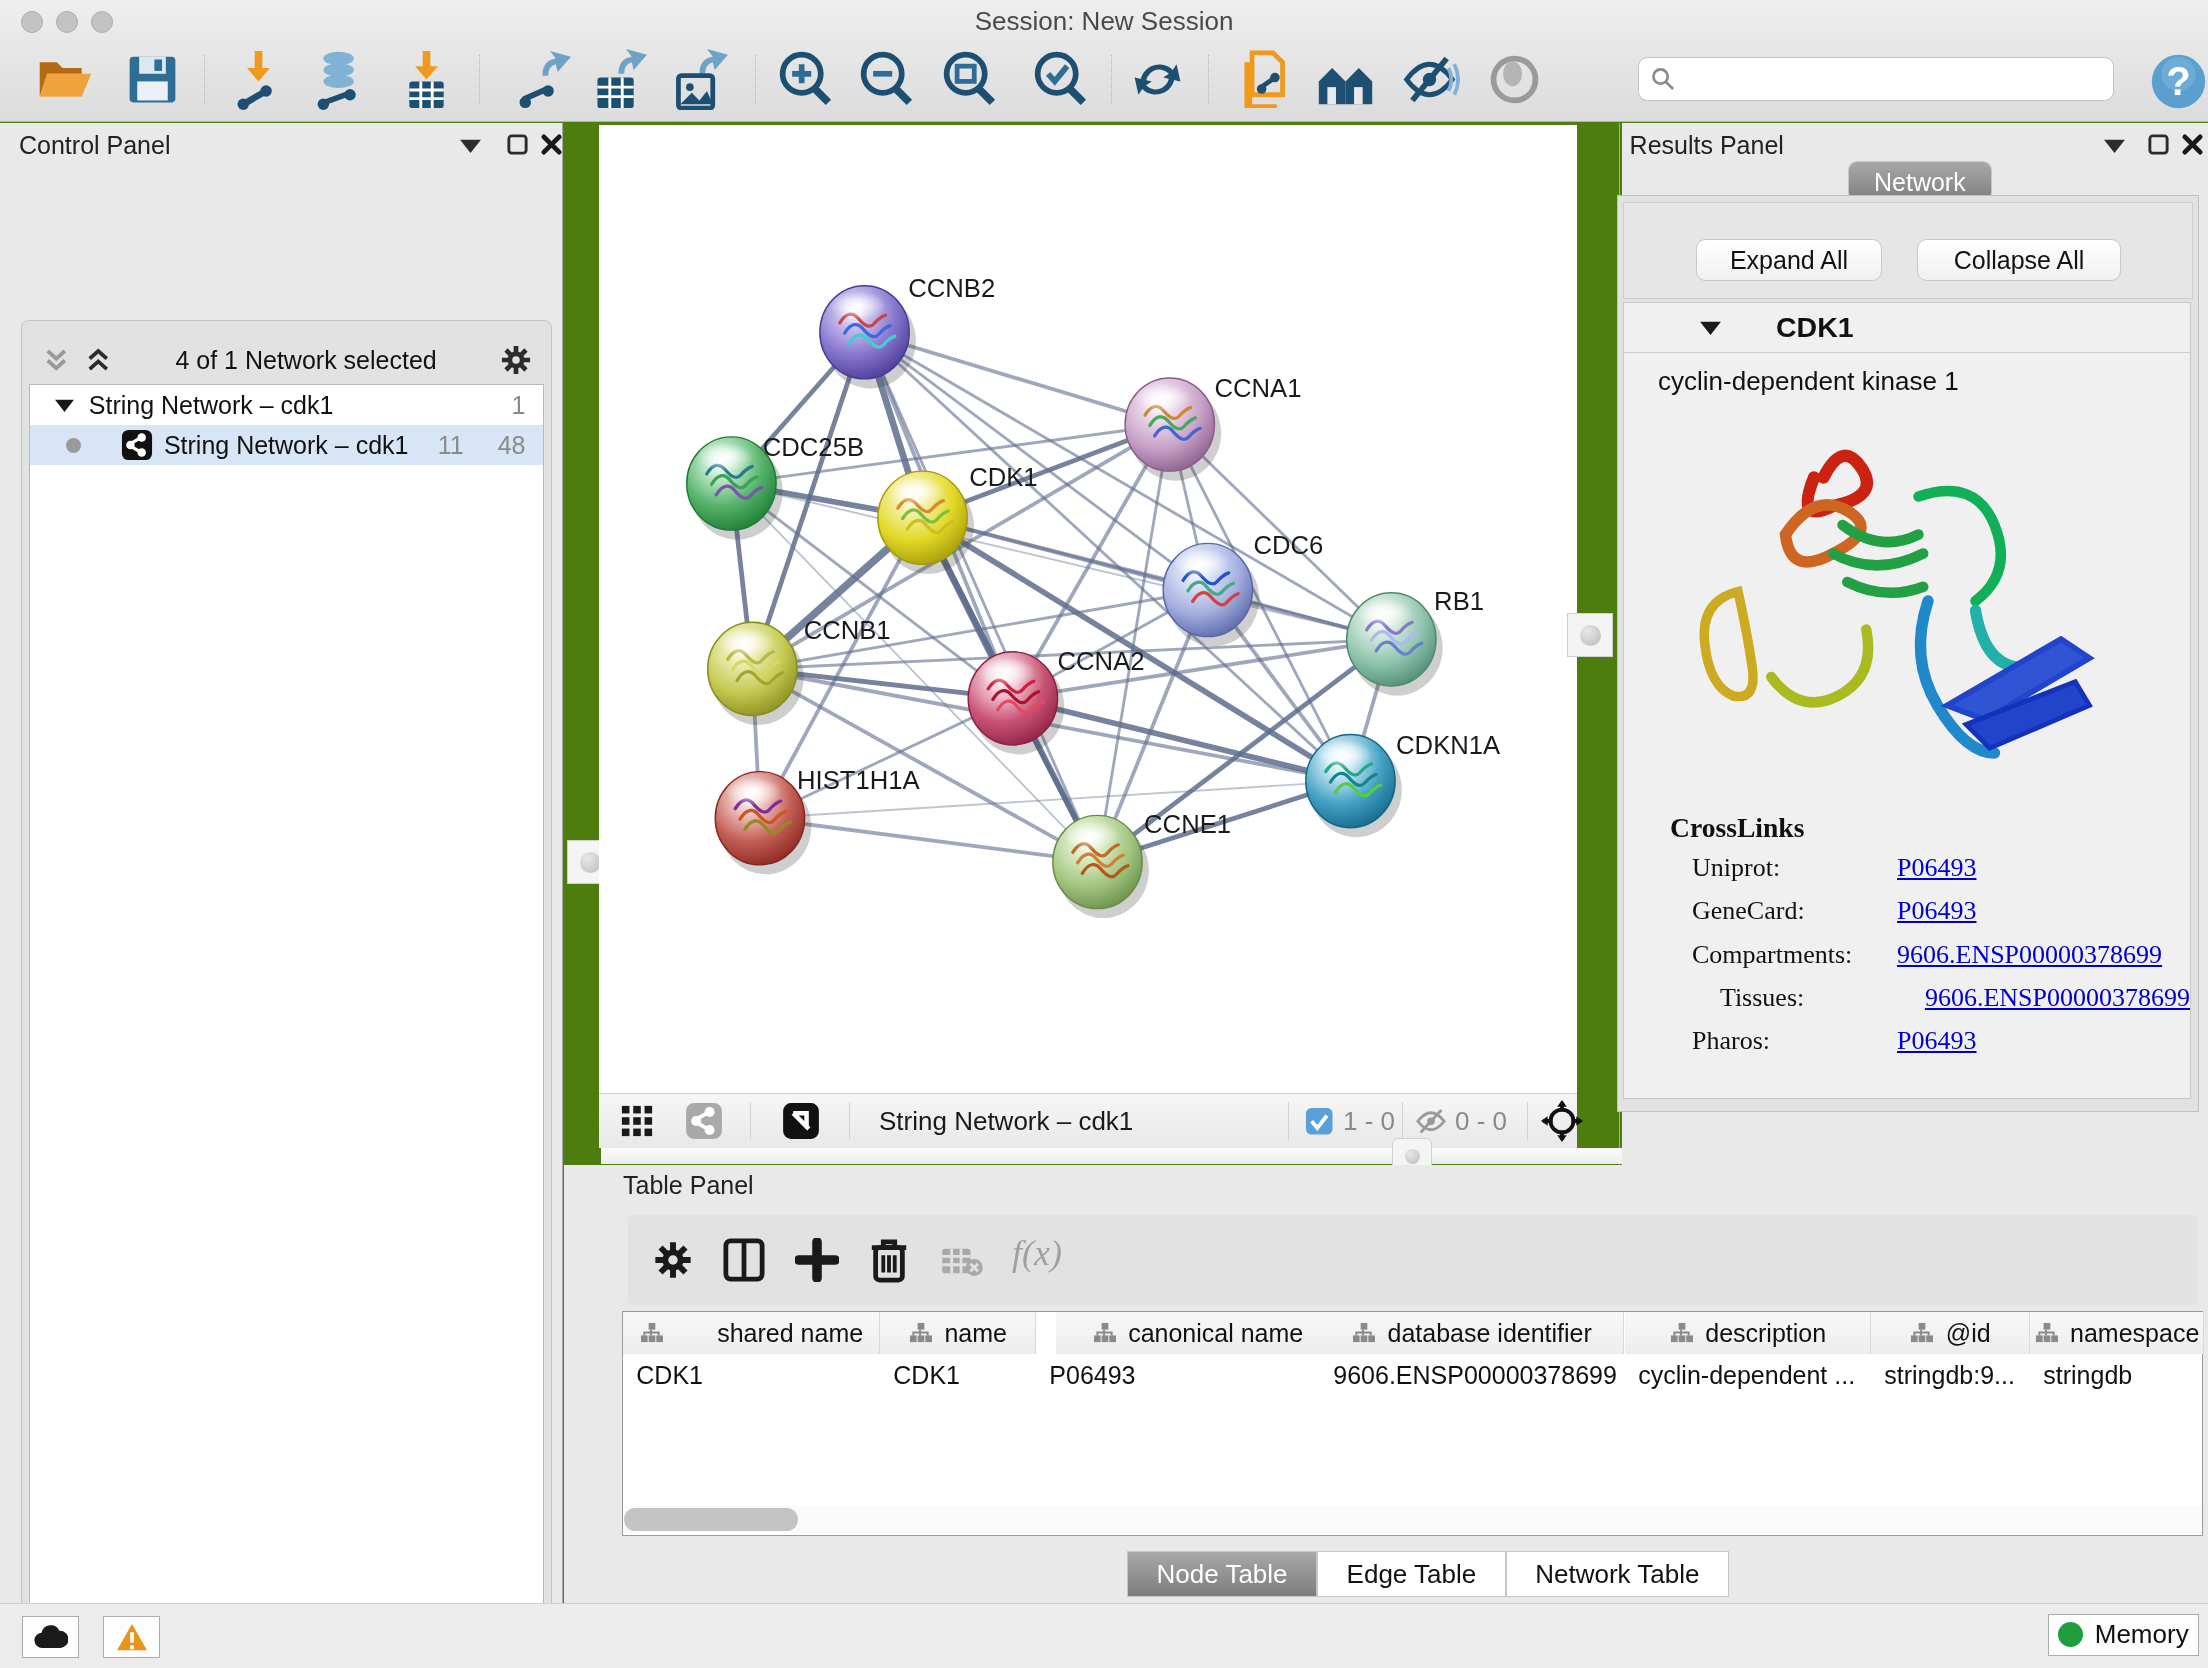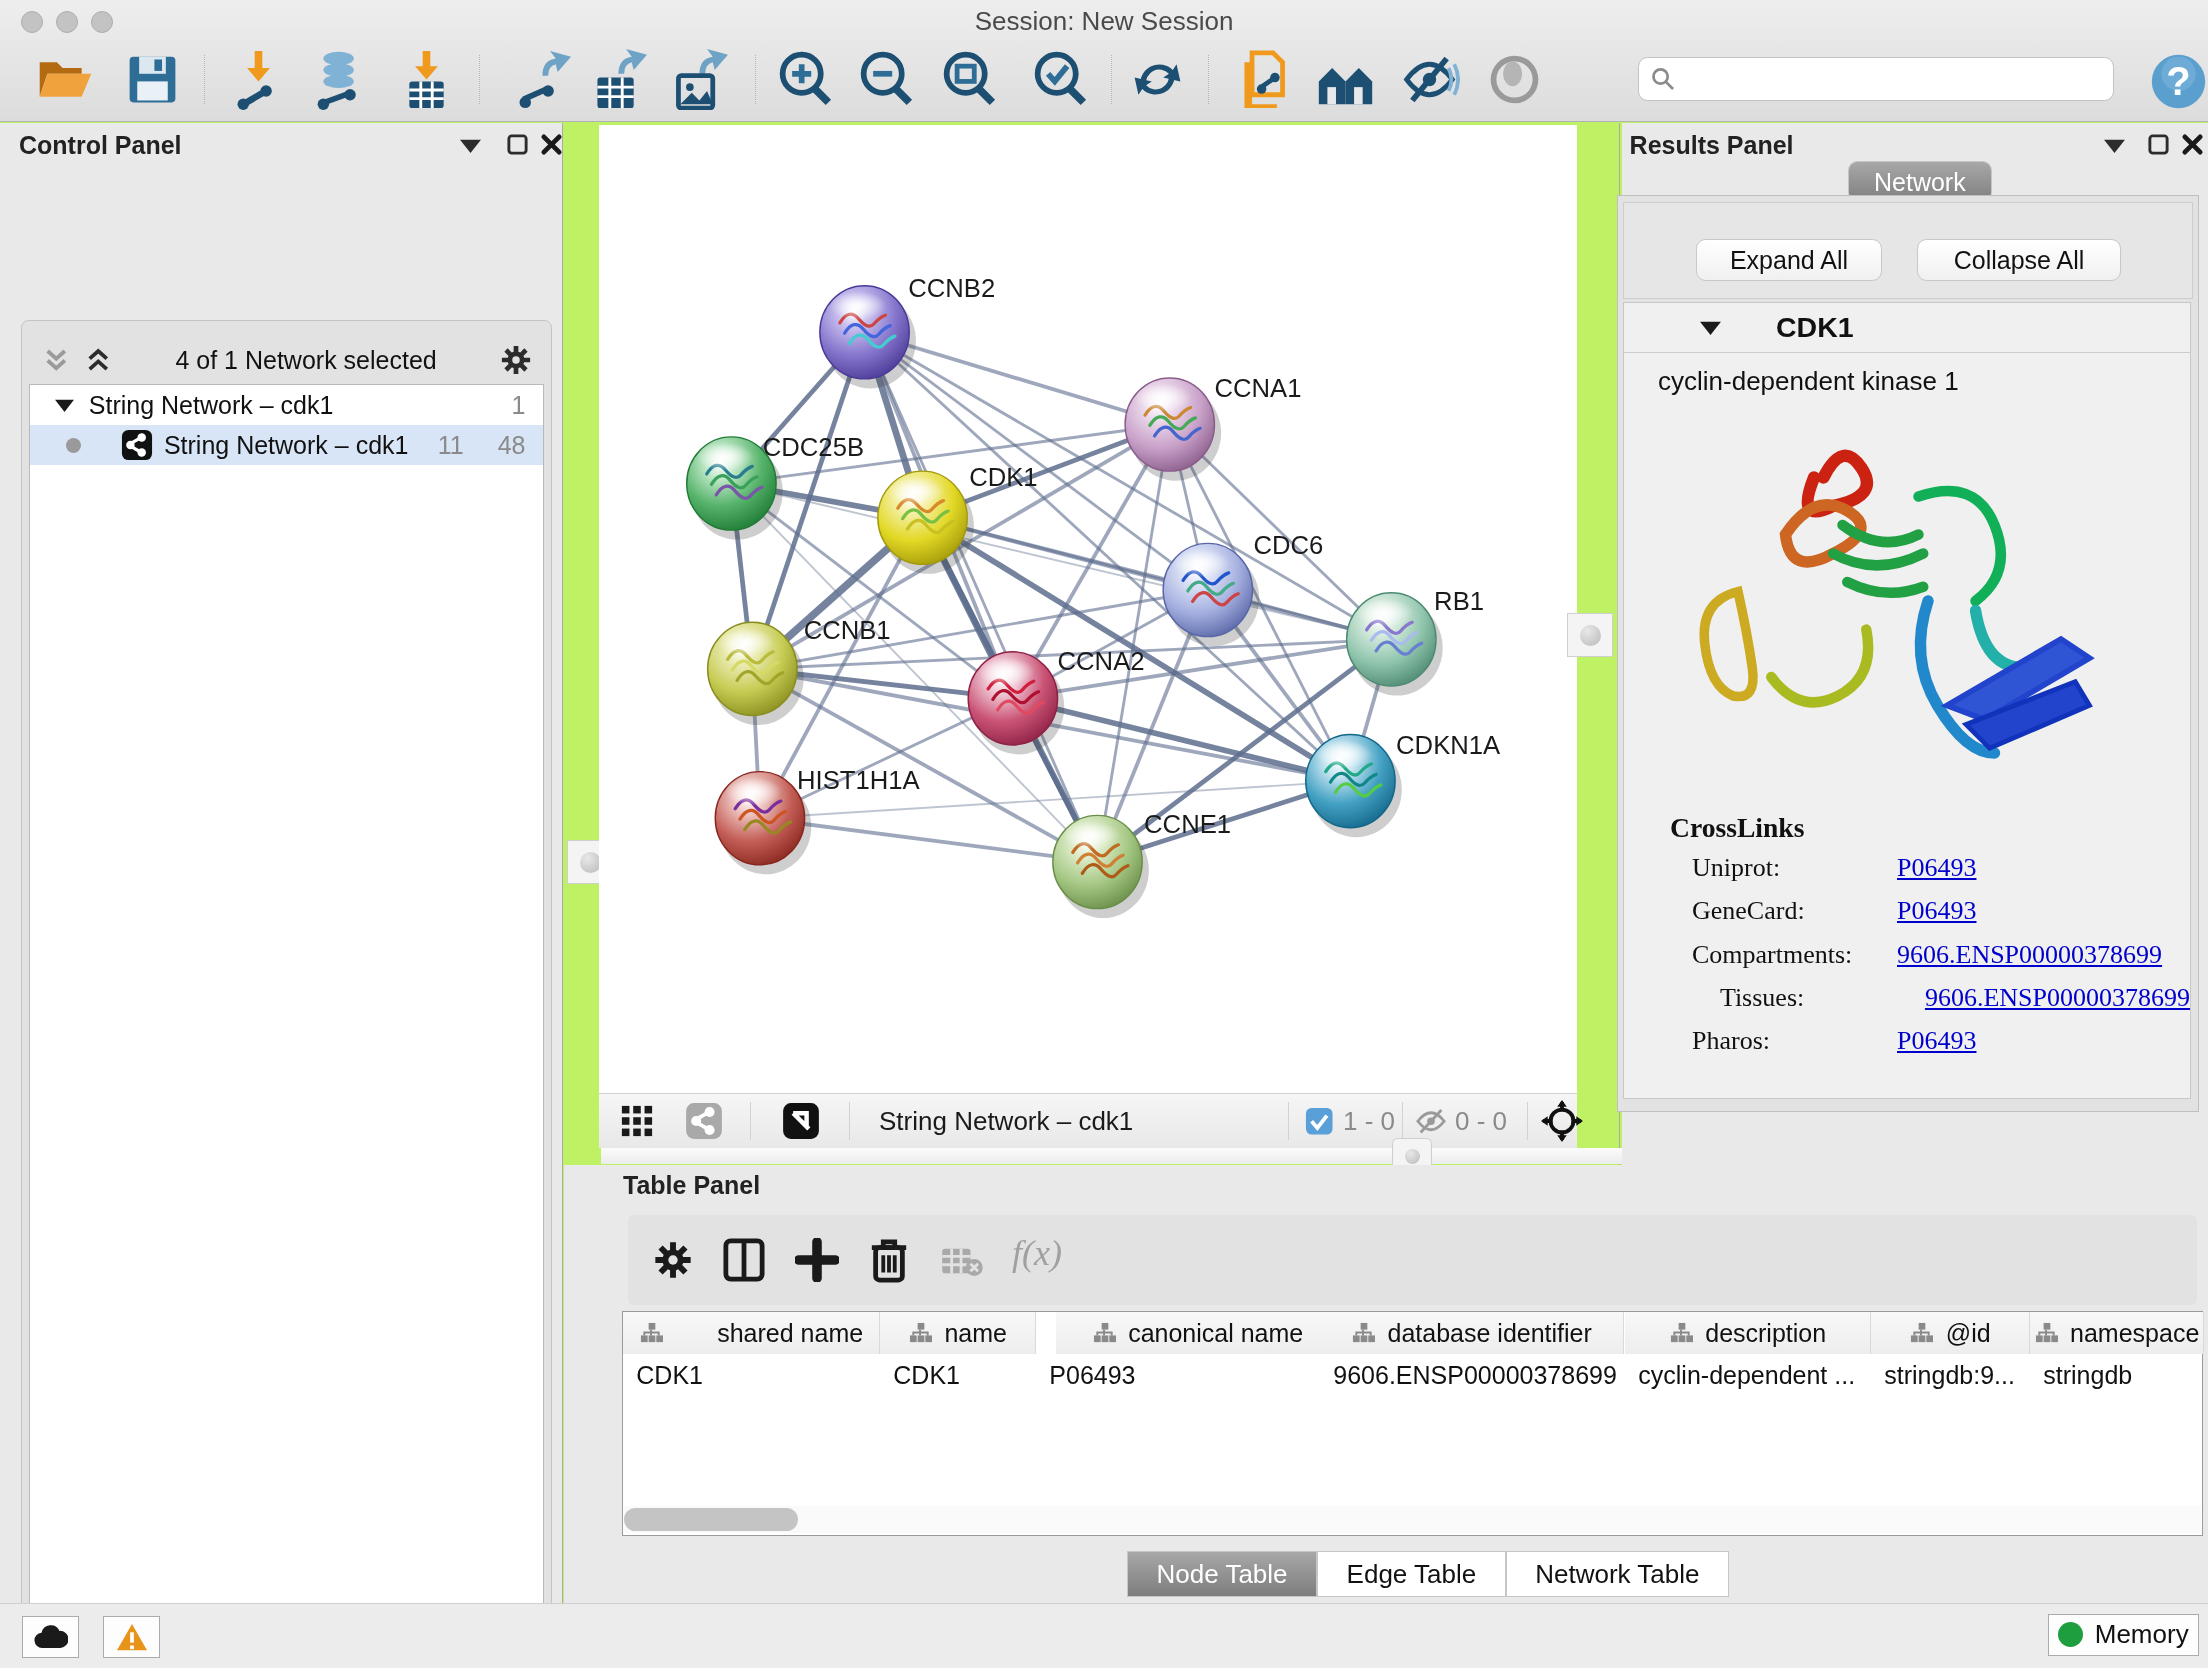--- a/index.html
+++ b/index.html
@@ -1,26 +1,26 @@
 <!DOCTYPE html>
 <html style="font-size:15px"><head>
 <meta charset="utf-8">
 <style>
   html,body{margin:0;padding:0;background:#e9e9e9;font-family:"Liberation Sans",sans-serif;}
-  #app{position:relative;width:2208px;height:1668px;overflow:hidden;background:#bef264;}
+  #app{position:relative;width:2208px;height:1668px;overflow:hidden;background:#4d7c0f;}
   .abs{position:absolute;}
   
   #chrome{left:0;top:0;width:2208px;height:121px;background:linear-gradient(#eeeeee,#dcdcdc);border-bottom:1.9px solid #b2b2b2;}
   .tl{position:absolute;top:11.4px;width:20px;height:20px;border-radius:50%;background:#c3c3c3;border:1px solid #adadad;}
   #win-title{position:absolute;top:5.7px;left:0;width:2208px;text-align:center;font-size:26px;color:#4a4a4a;}
   .tb-icon{position:absolute;top:49px;width:61px;height:61px;cursor:default;}
   .tb-sep{position:absolute;top:55px;width:0;height:49px;border-left:1.9px dotted #b5b5b5;}
   #search-box{position:absolute;left:1638px;top:57px;width:476px;height:44px;background:#fff;border:1.9px solid #c2c2c2;border-radius:9.5px;display:flex;align-items:center;padding-left:9.5px;box-sizing:border-box;}
   
-  .panel-title{font-size:25px;color:#222;font-weight:bold;}
+  .panel-title{font-size:25px;color:#222;}
   .tab{display:inline-block;font-size:25px;padding:5.7px 25px;background:#fff;color:#111;border:1px solid #c6c6c6;border-bottom:none;}
   .tab.active{background:linear-gradient(#a8a8a8,#7e7e7e);color:#fff;}
   .tab:first-child{border-radius:9.5px 0 0 0;}
   .tab:last-child{border-radius:0 9.5px 0 0;}
   
   #cp-box{left:21px;top:197px;width:529px;height:1406px;background:#e2e2e2;border:1.9px solid #c4c4c4;border-radius:7.6px;}
   #cp-listhead{left:28.5px;top:214px;width:515px;height:46px;background:#e2e2e2;display:flex;align-items:center;}
   #cp-list{left:28.5px;top:261px;width:515px;height:1324px;background:#fff;border:1.9px solid #b9b9b9;box-sizing:border-box;}
   .tree-row{height:40px;display:flex;align-items:center;font-size:25px;color:#111;}
   .tree-row .cnt{color:#8a8a8a;}

